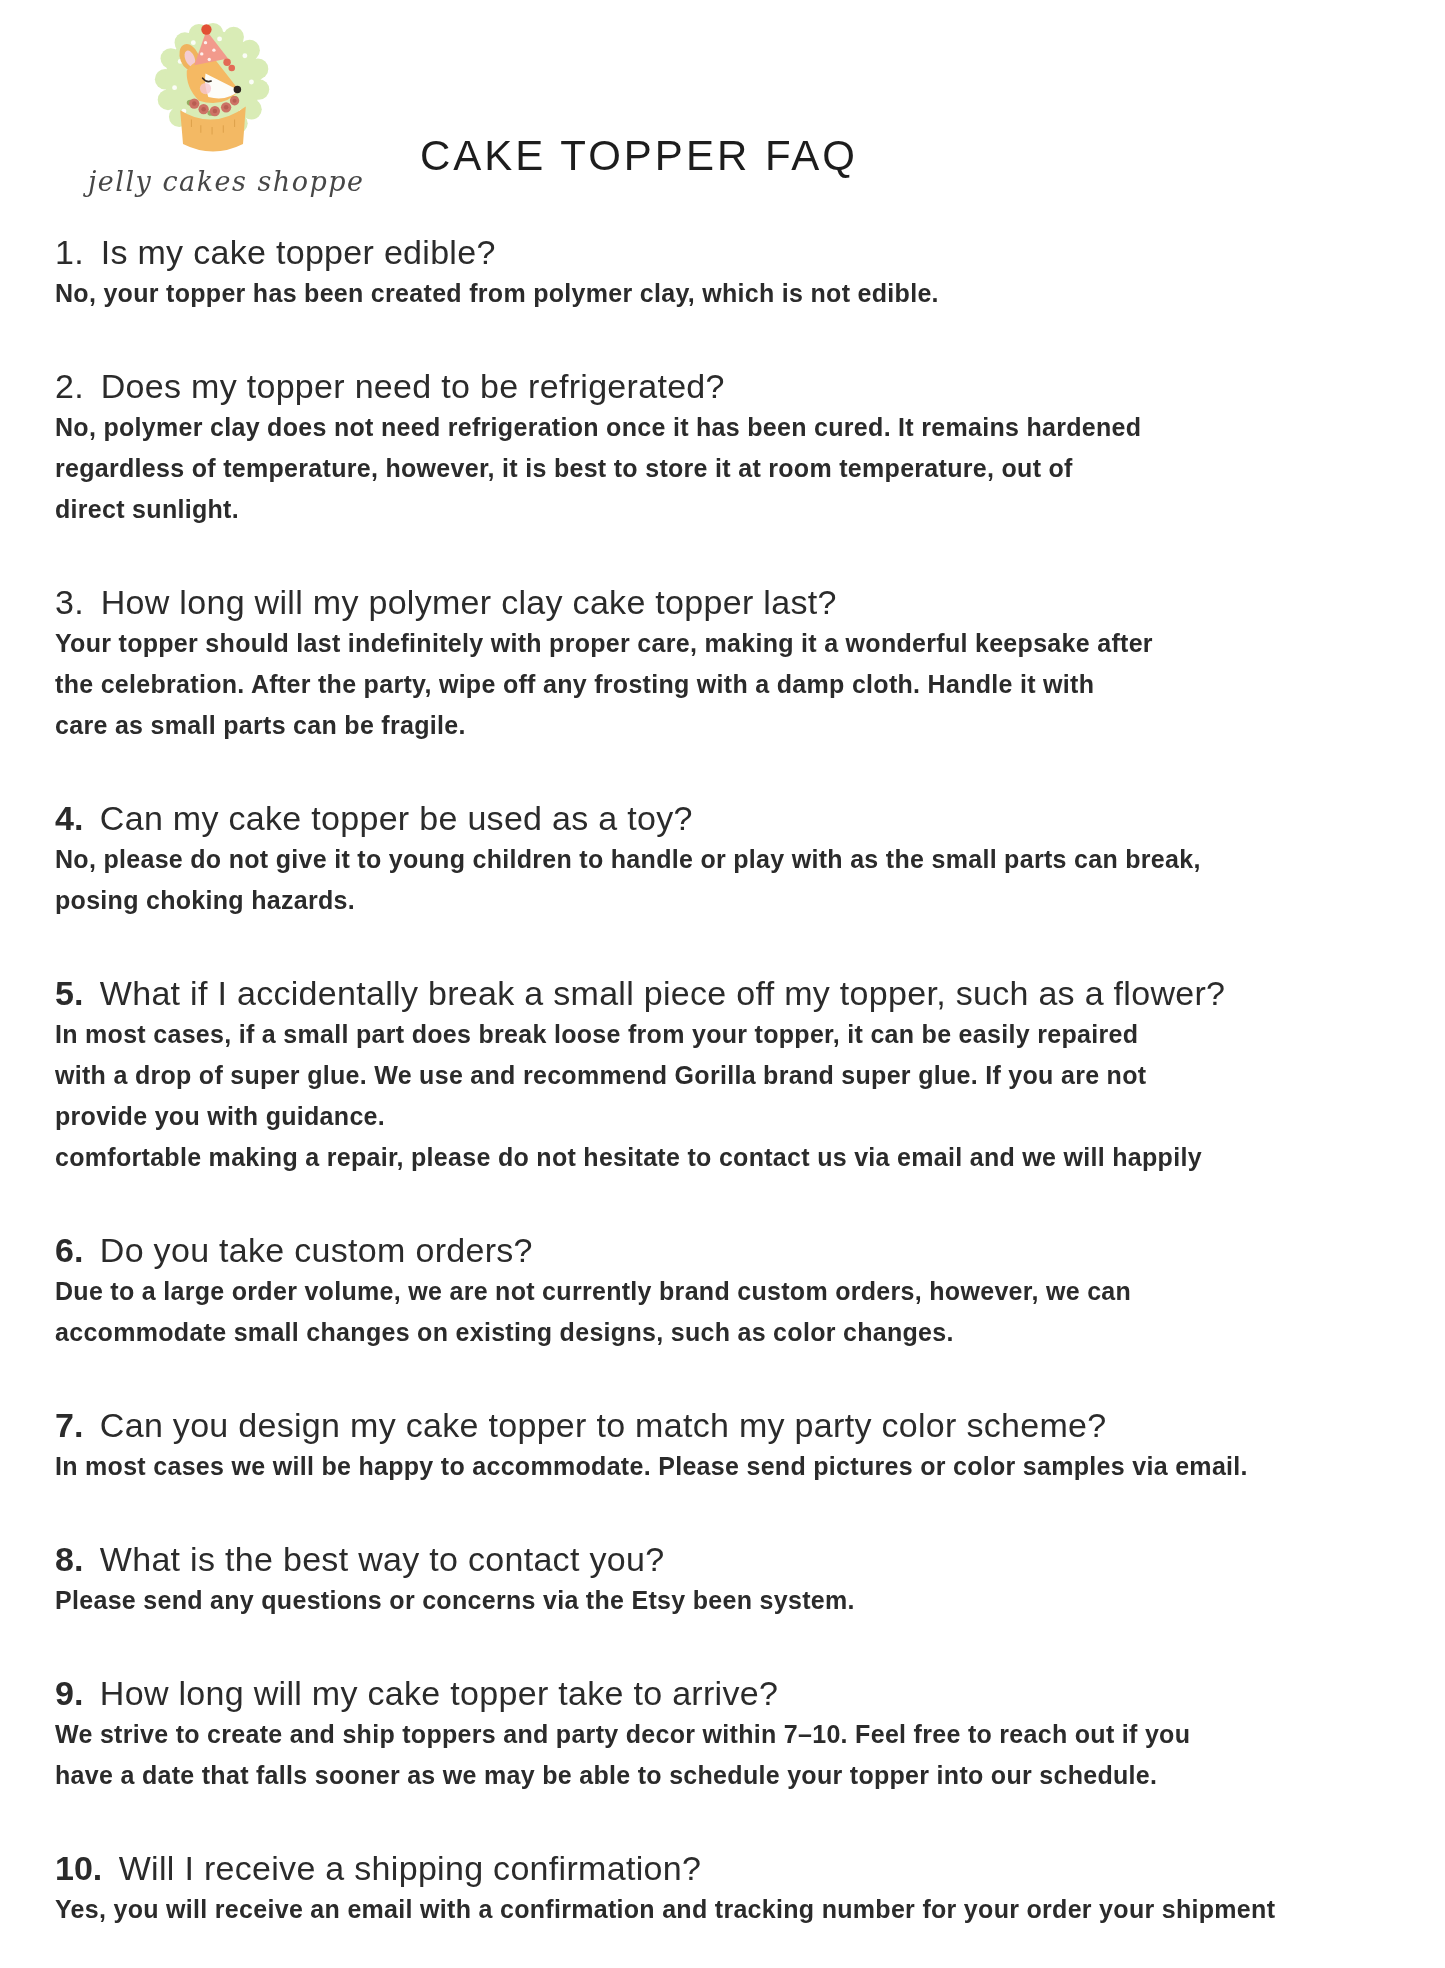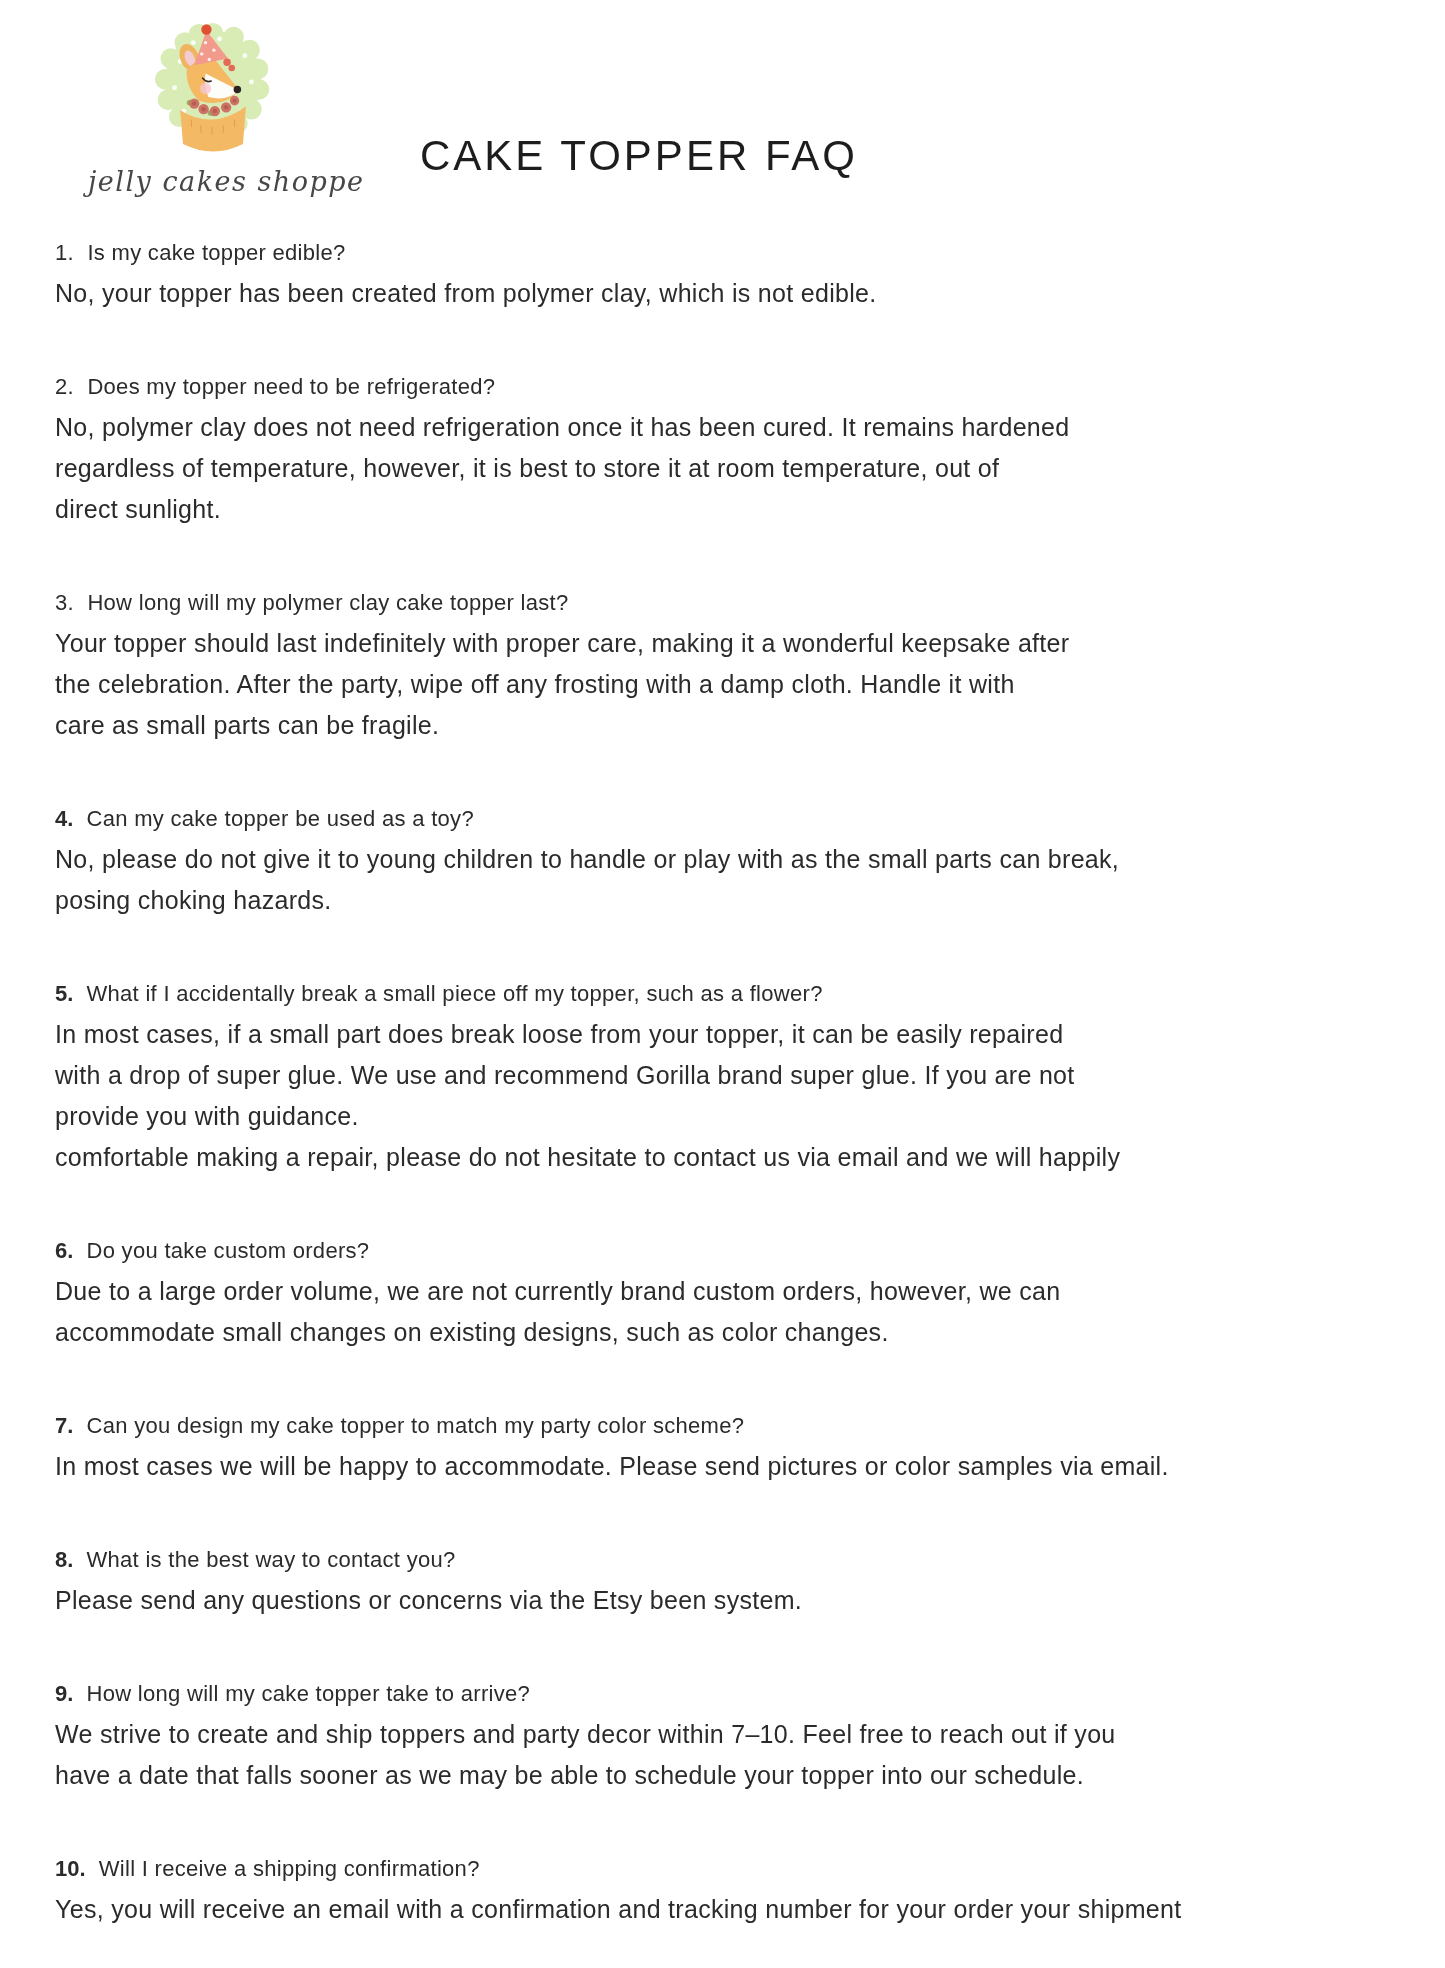--- a/index.html
+++ b/index.html
@@ -22,24 +22,24 @@
   .title {
     position:absolute; left:408px; top:120px;
     margin:12px; font-size:42px; font-weight:400; letter-spacing:3px;
     color:#1d1d1d; font-family:"Liberation Sans", sans-serif;
     white-space:nowrap;
   }
 
   
   main { padding:14px 40px 40px 55px; }
   .faq-item { margin-bottom:52px; }
-  .question { font-size:22px; line-height:41px; color:#2b2b2b; letter-spacing:0.3px; }
+  .question { font-size:34px; line-height:41px; color:#2b2b2b; letter-spacing:0.3px; }
   .q-number { margin-right:7px; }
   .q-number.bold { font-weight:bold; letter-spacing:0; }
-  .answer-line { font-size:25px; line-height:41px; color:#2b2b2b; letter-spacing:0.3px; }
+  .answer-line { font-size:25px; line-height:41px; color:#2b2b2b; letter-spacing:0.3px;font-weight:bold; }
 </style>
 </head>
 <body>
 
 <div class="page">
 
   <header>
     <div class="logo-block">
       <svg class="logo" viewBox="0 0 130 160" aria-hidden="true">
 

